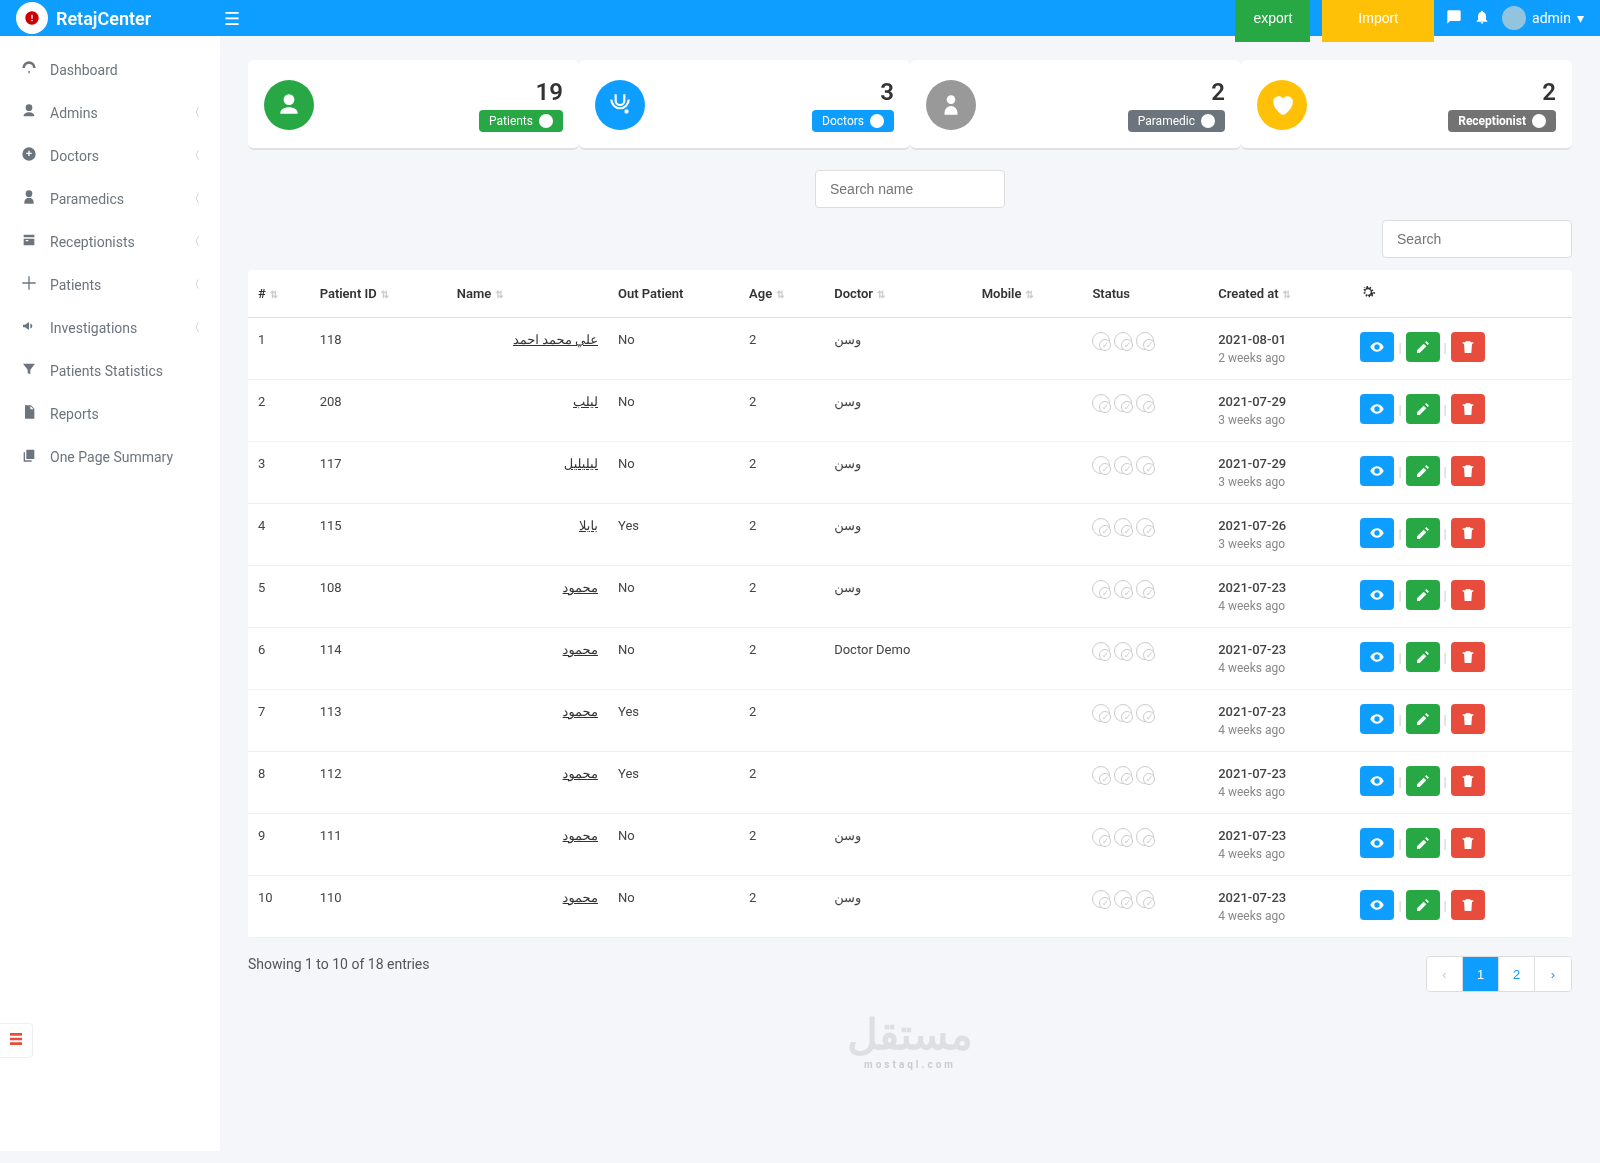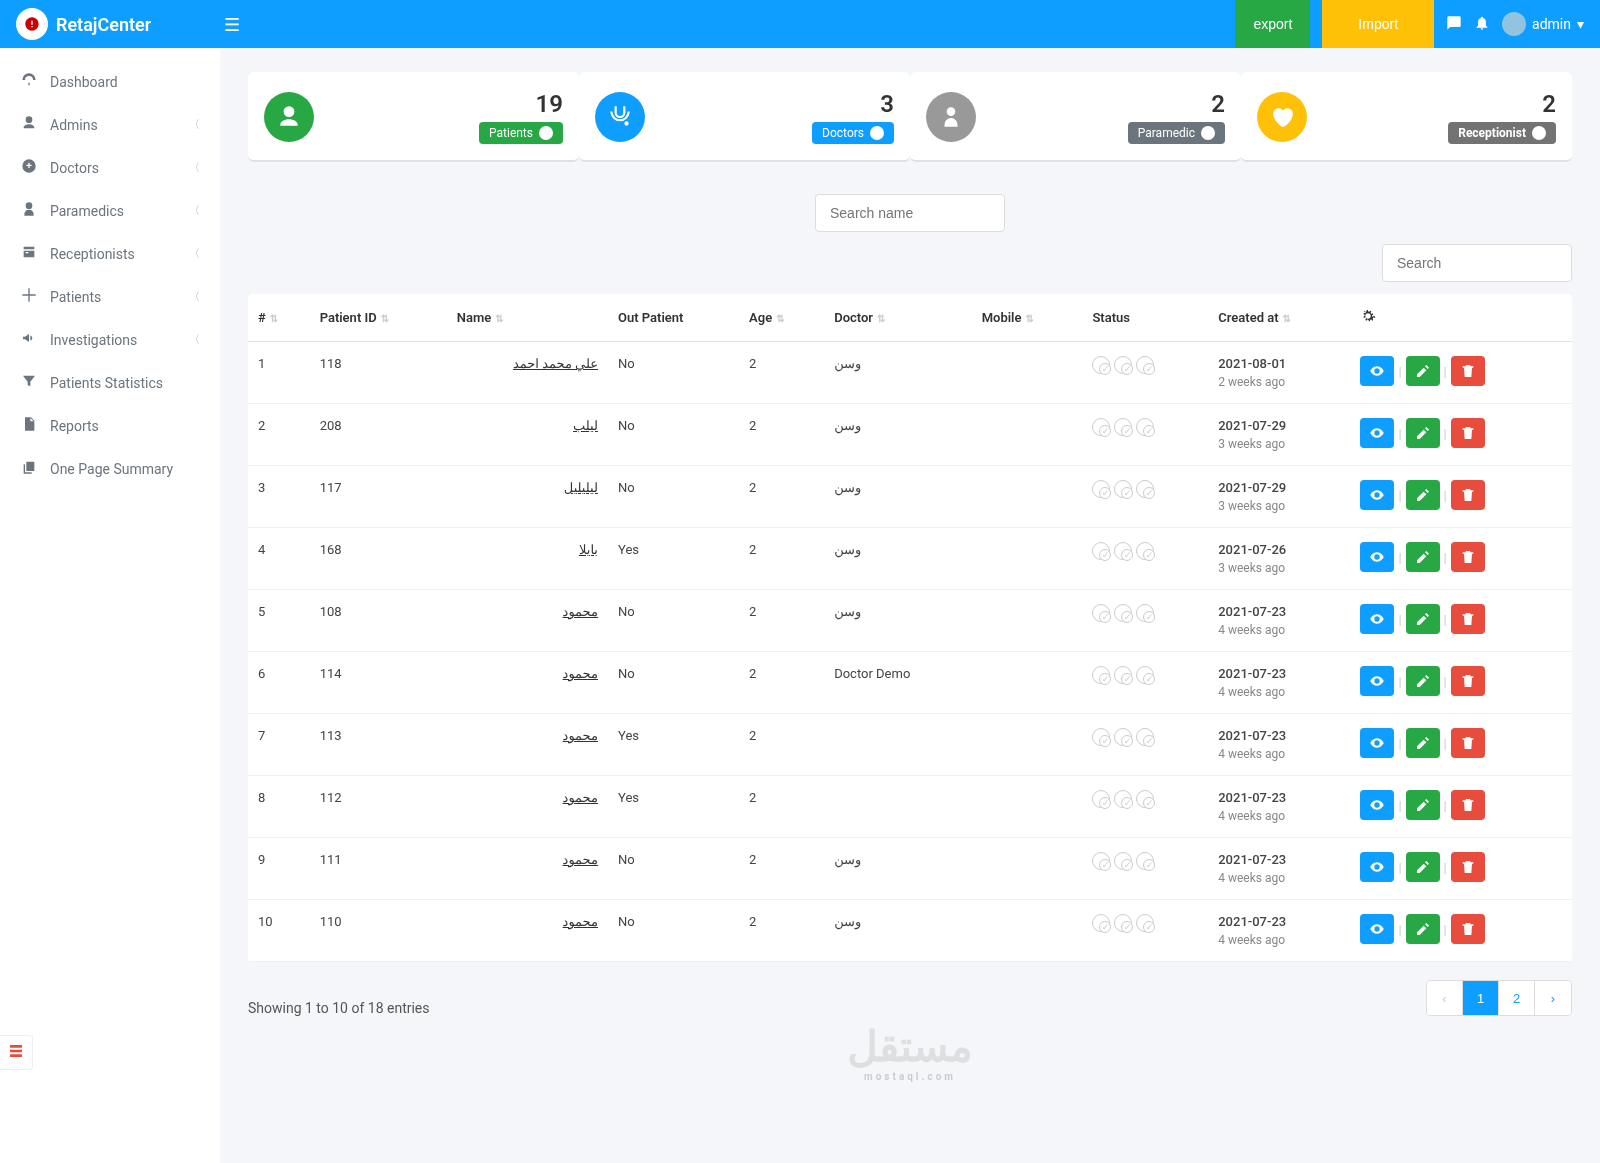--- a/index.html
+++ b/index.html
@@ -1,19 +1,19 @@
 <!DOCTYPE html>
 <html><head>
 <meta charset="utf-8">
 <style>
 * { box-sizing: border-box; margin: 0; padding: 0; }
 body { font-family: -apple-system, BlinkMacSystemFont, "Segoe UI", Roboto, sans-serif; background: #f4f6f9; color: #333; font-size: 14px; }
 
 
-.header { background: #0d9eff; height: 48px; display: flex; align-items: center; padding: 0 16px; color: #fff; }
+.header { background: #0d9eff; height: 36px; display: flex; align-items: center; padding: 0 16px; color: #fff; }
 .logo-area { display: flex; align-items: center; gap: 8px; font-weight: 600; font-size: 18px; width: 200px; }
 .logo-circle { width: 32px; height: 32px; background: #fff; border-radius: 50%; display: flex; align-items: center; justify-content: center; color: #c00; font-weight: bold; }
 .hamburger { cursor: pointer; margin-left: 8px; font-size: 18px; }
 .header-right { margin-left: auto; display: flex; align-items: center; gap: 12px; }
 .btn-export { background: #28a745; color: #fff; border: none; padding: 14px 18px; cursor: pointer; font-size: 14px; height: 48px; }
 .btn-import { background: #ffc107; color: #fff; border: none; padding: 14px 36px; cursor: pointer; font-size: 14px; height: 48px; }
 .header-icon { cursor: pointer; font-size: 18px; color: #fff; }
 .user-box { display: flex; align-items: center; gap: 6px; cursor: pointer; }
 .avatar-circle { width: 24px; height: 24px; background: #92c4e0; border-radius: 50%; }
 
@@ -24,21 +24,21 @@
 .sidebar-icon { width: 18px; text-align: center; font-size: 14px; }
 .sidebar-label { flex: 1; font-size: 14px; }
 .sidebar-chevron { color: #aaa; font-size: 11px; }
 .debug-tab { position: relative; }
 .debug-btn { position: absolute; left: 0; top: 545px; background: #fff; border: 1px solid #eee; border-left: none; padding: 6px 8px; border-radius: 0 4px 4px 0; color: #e74c3c; font-size: 18px; }
 
 
 .main { flex: 1; padding: 24px 28px; }
 
 
-.stat-cards { display: flex; margin-bottom: 32px; }
+.stat-cards { display: flex; margin-bottom: 20px; }
 .stat-card { flex: 1; background: #fff; border-radius: 6px; padding: 18px 16px 16px; display: flex; align-items: center; justify-content: space-between; border-bottom: 2px solid #e0e0e0; position: relative; }
 .stat-icon { width: 50px; height: 50px; border-radius: 50%; display: flex; align-items: center; justify-content: center; color: #fff; font-size: 22px; }
 .stat-icon.green { background: #28a745; }
 .stat-icon.blue { background: #0d9eff; }
 .stat-icon.gray { background: #999; }
 .stat-icon.orange { background: #ffc107; }
 .stat-right { text-align: right; }
 .stat-count { font-size: 24px; font-weight: 600; color: #333; }
 .stat-badge { display: inline-flex; align-items: center; gap: 6px; padding: 4px 10px; border-radius: 4px; color: #fff; font-size: 12px; margin-top: 4px; }
 .stat-badge.green { background: #28a745; }
@@ -66,21 +66,21 @@
 .status-icons span { width: 18px; height: 18px; border: 1.5px solid #ccc; border-radius: 50%; position: relative; }
 .status-icons span::after { content: "✓"; font-size: 9px; position: absolute; bottom: -2px; right: -2px; background: #fff; border-radius: 50%; width: 10px; height: 10px; display: flex; align-items: center; justify-content: center; color: #ccc; border:1px solid #ccc;}
 .action-btns { display: flex; gap: 2px; align-items: center; }
 .btn-icon { border: none; color: #fff; width: 34px; height: 30px; border-radius: 4px; cursor: pointer; display: inline-flex; align-items: center; justify-content: center; font-size: 13px; }
 .btn-view { background: #0d9eff; }
 .btn-edit { background: #28a745; }
 .btn-del { background: #e74c3c; }
 .btn-sep { color: #ccc; margin: 0 2px; }
 
 
-.table-footer { display: flex; justify-content: space-between; align-items: flex-end; padding: 18px 0 8px; color: #555; }
+.table-footer { display: flex; justify-content: space-between; align-items: flex-start; padding: 18px 0 8px; color: #555; }
 .pagination { display: flex; gap: 0; border: 1px solid #ddd; border-radius: 4px; overflow: hidden; }
 .pagination button { border: none; background: #fff; color: #0d9eff; width: 36px; height: 34px; cursor: pointer; border-right: 1px solid #ddd; font-size: 13px; }
 .pagination button:last-child { border-right: none; }
 .pagination button.active { background: #0d9eff; color: #fff; }
 .pagination button.disabled { color: #ccc; }
 
 .watermark { position: absolute; left: 50%; top: 90%; transform: translate(-50%, -50%); color: #d0d0d0; font-size: 42px; font-weight: bold; text-align: center; pointer-events: none; opacity: 0.6; z-index: 0; }
 .watermark small { display: block; font-size: 10px; color: #b0b0b0; letter-spacing: 3px; }
 
 svg.ico { width: 16px; height: 16px; fill: currentColor; }
@@ -384,21 +384,21 @@
         <button class="btn-icon btn-del">
                     <svg class="ico" viewBox="0 0 24 24">
                       <path d="M6 7h12l-1 14H7L6 7zm3-4h6l1 2H8l1-2zM4 5h16v2H4z"></path>
                     </svg>
                   </button>
       </div>
     </td>
             </tr>
             <tr>
     <td>4</td>
-    <td>168</td>
+    <td>115</td>
     <td class="td-name">بايلا</td>
     <td>Yes</td>
     <td>2</td>
     <td class="td-doctor">وسن</td>
     <td></td>
     <td>
                 <div class="status-icons">
                   <span></span>
                   <span></span>
                   <span></span>

